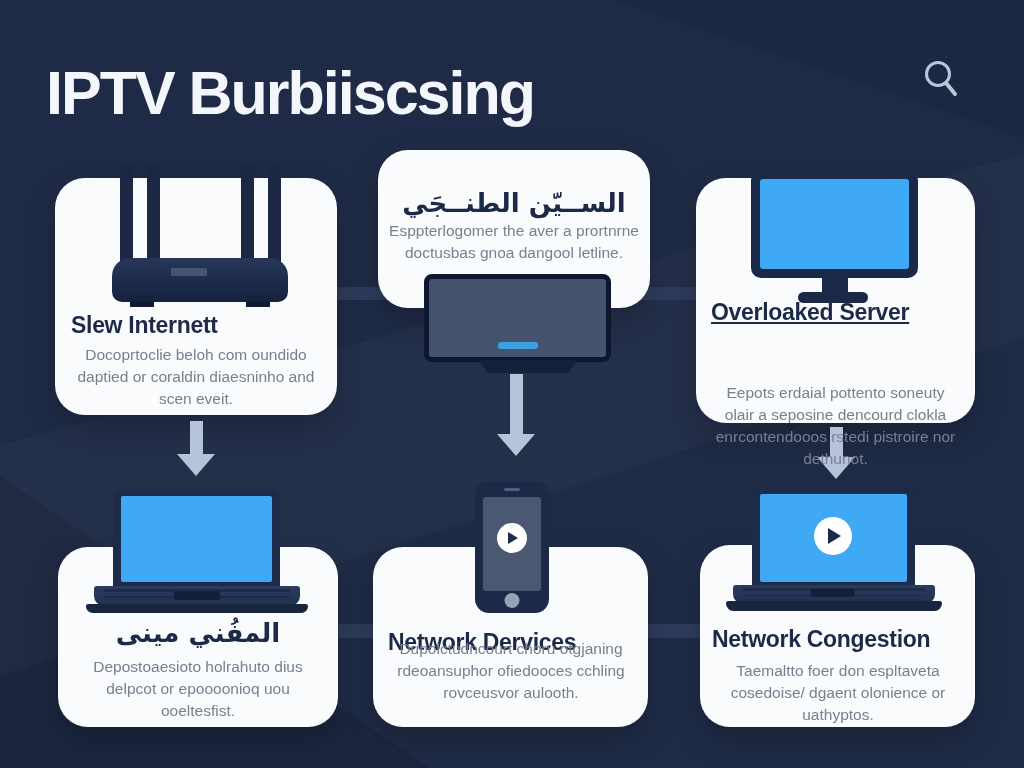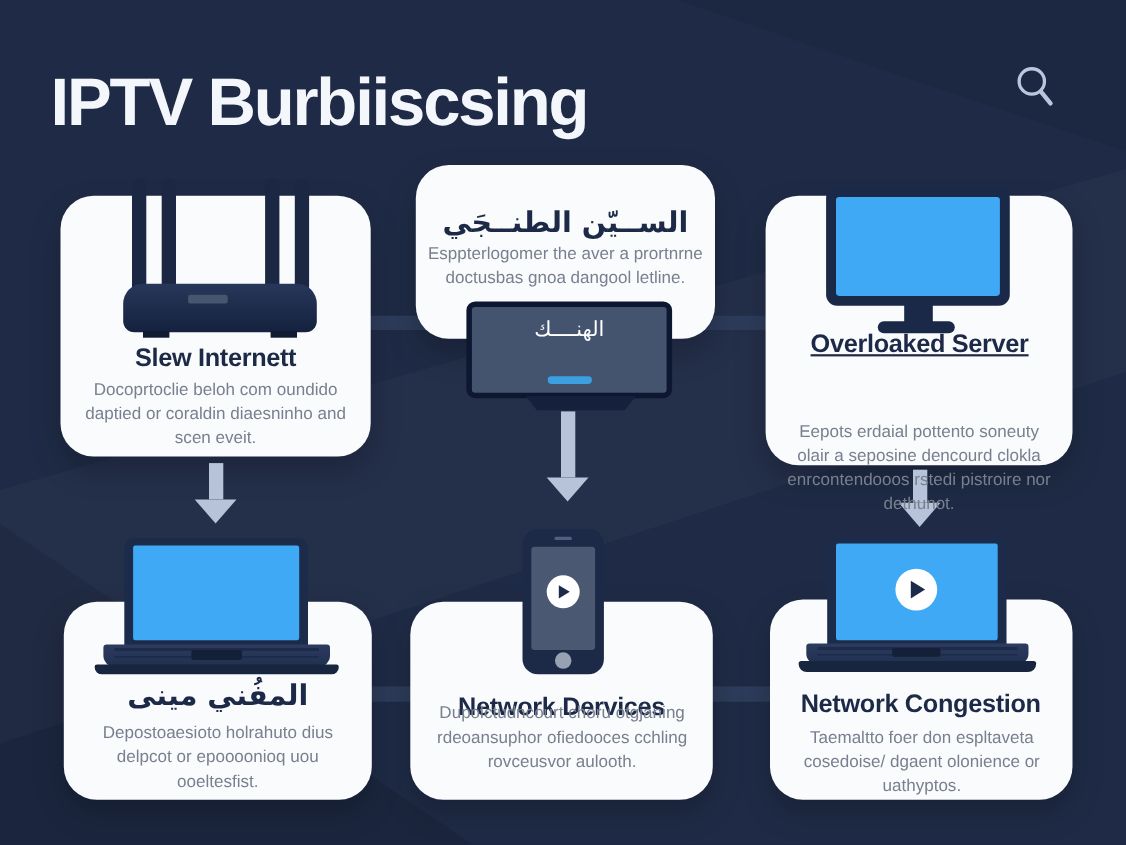--- a/index.html
+++ b/index.html
@@ -40,21 +40,21 @@
     box-shadow:0 12px 28px rgba(0,0,0,0.22);
   }
   .card1{left:55px;top:178px;width:282px;height:237px;}
   .card2{left:378px;top:150px;width:272px;height:158px;}
   .card3{left:696px;top:178px;width:279px;height:245px;}
   .card4{left:58px;top:547px;width:280px;height:180px;}
   .card5{left:373px;top:547px;width:275px;height:180px;}
   .card6{left:700px;top:545px;width:275px;height:182px;}
 
   .h-latin{
-    position:absolute;z-index:4;text-align:center;
+    position:absolute;z-index:4;text-align:left;
     font-size:23px;font-weight:bold;color:#1d2a47;letter-spacing:-0.3px;
   }
   .h-arabic{
     position:absolute;z-index:4;text-align:center;direction:rtl;
     font-size:26px;font-weight:bold;color:#1d2a47;
     font-family:"DejaVu Sans", sans-serif;
   }
   .body-text{
     position:absolute;z-index:4;text-align:center;
     font-size:15.5px;line-height:1.42;color:#78808f;
@@ -174,21 +174,20 @@
     <div class="ant n3"></div>
     <div class="ant n4"></div>
   <div class="body"></div>
     <div class="slot"></div>
   <div class="foot f1"></div>
     <div class="foot f2"></div>
 </div>
 
 <div class="tvbox">
   <div class="tv-lines">
-    <div class="tv-line">الهنــــك</div>
   </div>
   <div class="tv-bar"></div>
 </div>
 <div class="tv-stand"></div>
 
 <div class="monitor">
     <div class="scr"></div>
   </div>
 <div class="monitor-neck"></div>
 <div class="monitor-base"></div>

